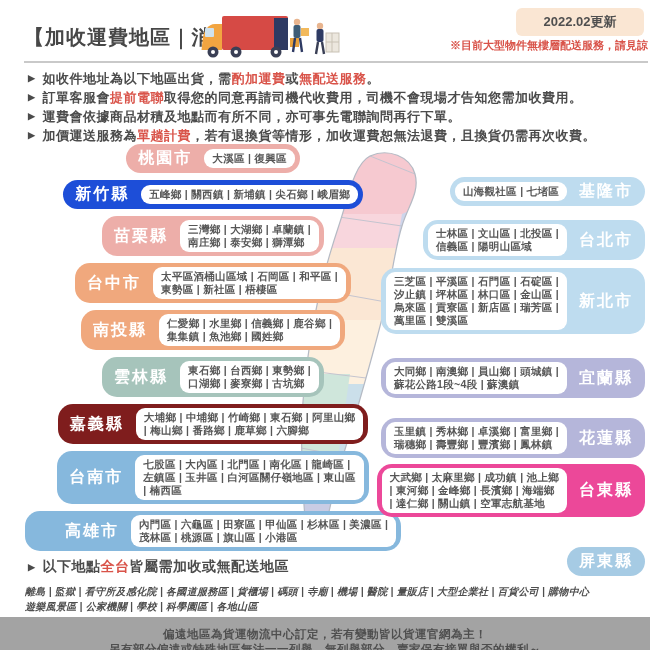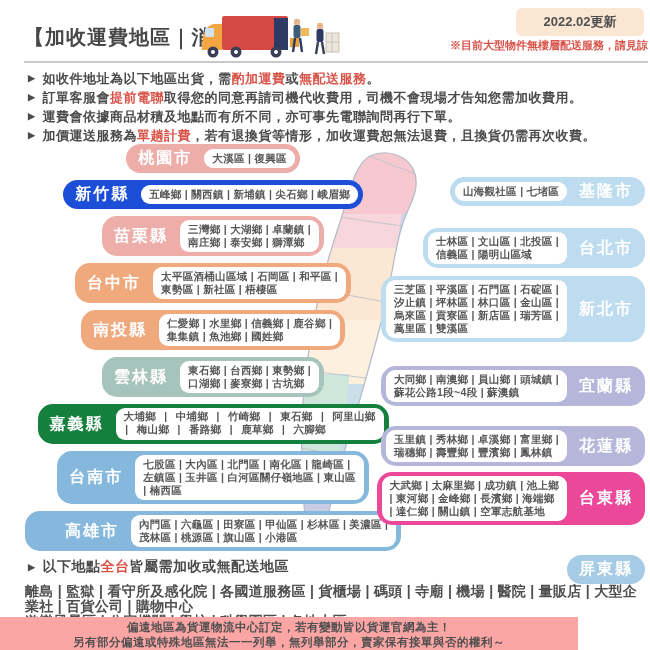--- a/index.html
+++ b/index.html
@@ -19,35 +19,35 @@
   
   #bullets{position:absolute;left:28px;top:69px;z-index:3;font-size:13px;letter-spacing:0.5px;}
   .bullet-row{display:flex;align-items:flex-start;height:19px;line-height:19px;white-space:nowrap;}
   .bullet-marker{font-size:9px;margin:0 7px 0 0;color:#4b4b4b;}
   
   #map-wrap{position:absolute;left:288px;top:148px;z-index:1;}
   #left-col{position:absolute;left:25px;top:144px;z-index:2;display:flex;flex-direction:column;align-items:center;}
   #right-col{position:absolute;right:5px;top:177px;z-index:2;display:flex;flex-direction:column;align-items:flex-end;}
   .region-box{display:flex;align-items:center;border-radius:15px;padding:4px 5px;gap:5px;}
   #left-col .region-box + .region-box{margin-top:7px;}
-  #right-col .region-box:nth-child(2){margin-top:22px;}
+  #right-col .region-box:nth-child(2){margin-top:14px;}
   #right-col .region-box:nth-child(3){margin-top:8px;}
   #right-col .region-box:nth-child(4){margin-top:24px;}
   #right-col .region-box:nth-child(5){margin-top:20px;}
   #right-col .region-box:nth-child(6){margin-top:6px;}
   #right-col .region-box:nth-child(7){margin-top:30px;}
   .region-label{color:#fff;font-size:16px;letter-spacing:2px;min-width:60px;text-align:center;padding:0 4px;}
   .region-districts{background:#fff;border-radius:9px;padding:3px 8px;font-size:10.5px;
     line-height:13px;color:#565656;white-space:pre-line;letter-spacing:0.3px;}
   
   #bottom-heading{position:absolute;left:28px;top:558px;z-index:3;font-size:14px;display:flex;align-items:center;letter-spacing:0.5px;}
   #bottom-heading .bullet-marker{font-size:9px;margin-right:7px;}
-  #bottom-lines{position:absolute;left:25px;top:584px;z-index:3;font-size:14px;line-height:15px;color:#4f4f4f;letter-spacing:0.3px;}
-  #footer{position:absolute;left:0;top:617px;width:578px;height:33px;background:#fca5a5;z-index:3;
-    text-align:center;font-size:11.5px;line-height:15px;color:#4f4f4f;padding-top:3px;box-sizing:border-box;letter-spacing:0.5px;}
+  #bottom-lines{position:absolute;left:25px;top:584px;z-index:3;font-size:10px;line-height:15px;color:#4f4f4f;letter-spacing:0.3px;font-style:italic;}
+  #footer{position:absolute;left:0;top:617px;width:650px;height:33px;background:#a3a3a3;z-index:3;
+    text-align:center;font-size:11.5px;line-height:15px;color:#4f4f4f;padding-top:10px;box-sizing:border-box;letter-spacing:0.5px;}
 </style>
 </head>
 <body>
 
 <div id="map-wrap">
   <svg width="155" height="415" viewBox="0 0 155 415">
     <defs>
       <clipPath id="island-clip">
         <path d="M82,8 C100,0 122,8 127,26 C132,44 120,58 114,78 C107,100 104,128 98,154
                  C92,180 85,205 78,230 C71,255 63,282 55,308 C48,330 44,352 39,372
@@ -146,21 +146,21 @@
     <div class="region-box" style="background: rgb(240, 168, 125);">
       <div class="region-label">南投縣</div>
       <div class="region-districts">仁愛鄉 | 水里鄉 | 信義鄉 | 鹿谷鄉 |
 集集鎮 | 魚池鄉 | 國姓鄉</div>
     </div>
     <div class="region-box" style="background: rgb(166, 196, 187);">
       <div class="region-label">雲林縣</div>
       <div class="region-districts">東石鄉 | 台西鄉 | 東勢鄉 |
 口湖鄉 | 麥寮鄉 | 古坑鄉</div>
     </div>
-    <div class="region-box" style="background: #15803d; font-family: Liberation Mono, monospace;">
+    <div class="region-box" style="background: #7f1d1d;">
       <div class="region-label">嘉義縣</div>
       <div class="region-districts">大埔鄉 | 中埔鄉 | 竹崎鄉 | 東石鄉 | 阿里山鄉
 | 梅山鄉 | 番路鄉 | 鹿草鄉 | 六腳鄉</div>
     </div>
     <div class="region-box" style="background: rgb(134, 184, 221);">
       <div class="region-label">台南市</div>
       <div class="region-districts">七股區 | 大內區 | 北門區 | 南化區 | 龍崎區 |
 左鎮區 | 玉井區 | 白河區關仔嶺地區 | 東山區
 | 楠西區</div>
     </div>

